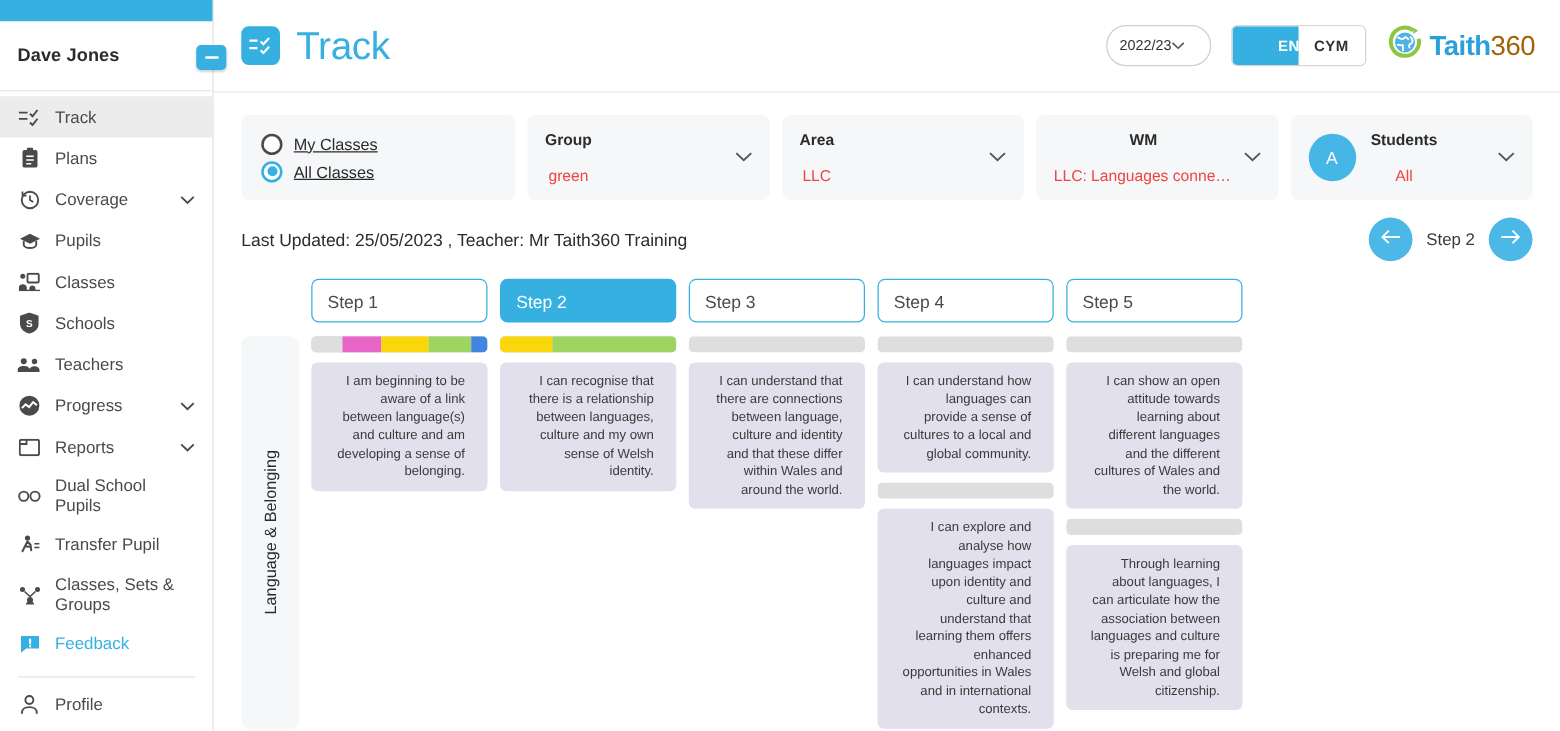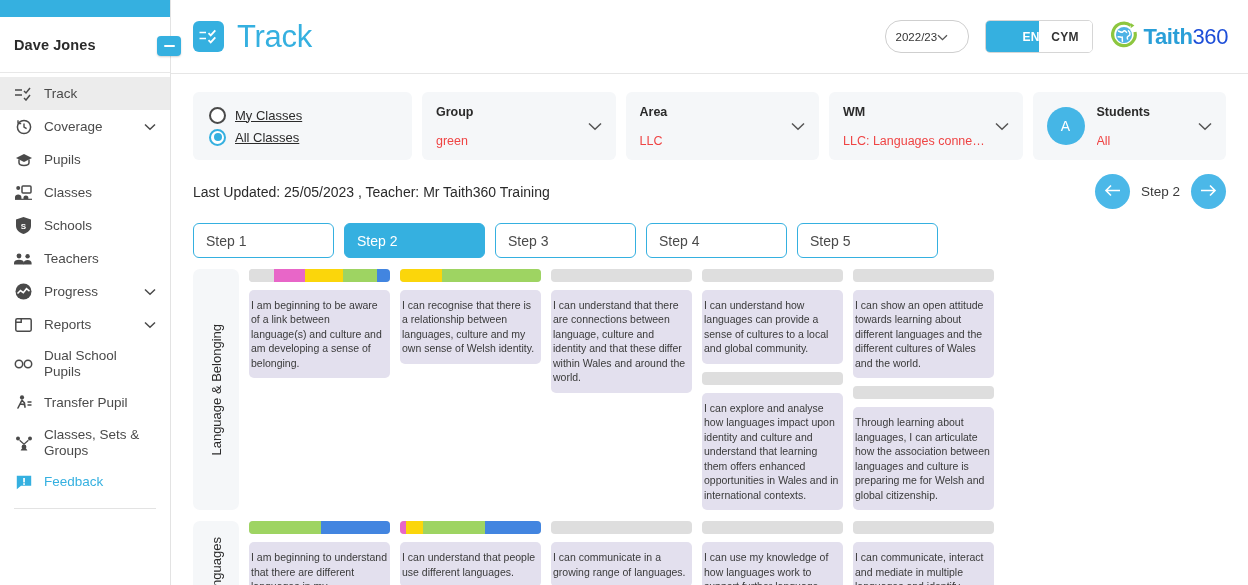--- a/index.html
+++ b/index.html
@@ -64,60 +64,60 @@
   }
   .lang-toggle { display: flex; border: 1px solid #d6d6d6; border-radius: 5px; overflow: hidden; height: 33px; }
   .lang-btn {
     width: 53px; display: flex; align-items: center; justify-content: center;
     font-size: 12px; font-weight: bold; color: #333; background: #fff; cursor: pointer; letter-spacing: .4px;
   }
   .lang-btn.on { background: #35b0e0; color: #fff; padding-left: 48px; }
   .logo { display: flex; align-items: center; gap: 5px; }
   .logo-text { font-size: 22px; letter-spacing: -.4px; }
   .logo-t1 { color: #2a9fd8; font-weight: bold; }
-  .logo-t2 { color: #1d4ed8; }
+  .logo-t2 { color: #a16207; }
 
   
   .filters { display: flex; gap: 10px; padding: 18px 22px 0 22px; }
   .f-card {
     background: #f5f7f9; border-radius: 6px; height: 68px;
     display: flex; align-items: center; padding: 0 14px; position: relative;
   }
   .f-classes { width: 219px; gap: 0; flex-direction: column; justify-content: center; align-items: flex-start; padding-left: 16px;}
   .f-dd { flex: 1; min-width: 0; }
   .radio-row { display: flex; align-items: center; gap: 9px; height: 22px; cursor: pointer; }
   .radio {
     width: 17px; height: 17px; border-radius: 50%; border: 2px solid #4a4a4a; background: #fff;
     display: flex; align-items: center; justify-content: center; flex: 0 0 17px;
   }
   .radio.on { border-color: #35b0e0; }
   .radio.on::after { content:""; width: 8px; height: 8px; border-radius: 50%; background: #35b0e0; }
   .radio-label { font-size: 13px; color: #2b2b2b; text-decoration: underline; }
-  .f-txt { display: flex; flex-direction: column; gap: 15px; min-width: 0; }
+  .f-txt { display: flex; flex-direction: column; gap: 15px; min-width: 0; text-align: center; }
   .f-title { font-size: 12.5px; font-weight: bold; color: #2b2b2b; }
   .f-value { font-size: 12.5px; color: #ef4444; white-space: nowrap; overflow: hidden; text-overflow: ellipsis; }
   .f-chev { margin-left: auto; padding-left: 8px; }
   .avatar {
     width: 38px; height: 38px; border-radius: 50%; background: #45b6e6; color: #fff;
     display: flex; align-items: center; justify-content: center; font-size: 14px; margin-right: 12px; flex: 0 0 38px;
   }
 
   
   .update-row { display: flex; align-items: center; padding: 14px 22px 0 22px; }
   .update-txt { font-size: 14px; font-weight: normal; color: #2b2b2b; }
   .stepper { margin-left: auto; display: flex; align-items: center; gap: 11px; }
   .circ-btn {
     width: 35px; height: 35px; border-radius: 50%; background: #4bb8e8;
     display: flex; align-items: center; justify-content: center; cursor: pointer;
   }
   .step-lbl { font-size: 13.5px; color: #3b3b3b; }
 
   
   .grid-wrap { padding: 14px 0 0 22px; overflow: hidden; flex: 1; }
-  .step-head { display: flex; gap: 10px; }
+  .step-head { display: flex; gap: 10px; margin-left: 56px; }
   .step-tab {
     width: 141px; height: 35px; border: 1.6px solid #35b0e0; border-radius: 6px;
     display: flex; align-items: center; padding-left: 12px;
     font-size: 14px; color: #4a4a4a; background: #fff; cursor: pointer; flex: 0 0 141px;
   }
   .step-tab.on { background: #35b0e0; color: #fff; }
 
   .row { display: flex; gap: 10px; margin-top: 11px; }
   .row-label {
     width: 46px; flex: 0 0 46px; background: #f5f7f9; border-radius: 7px;
@@ -125,22 +125,22 @@
   }
   .row-label span {
     writing-mode: vertical-rl; transform: rotate(180deg);
     font-size: 13px; color: #2b2b2b; white-space: nowrap;
   }
   .col { width: 141px; flex: 0 0 141px; display: flex; flex-direction: column; gap: 8px; }
 
   .bar { height: 13px; border-radius: 4px; background: #dedede; overflow: hidden; display: flex; }
   .bar i { display: block; height: 100%; }
   .stmt {
-    background: #e3e0ee; border-radius: 5px; padding: 8px 2px;
-    font-size: 10.5px; line-height: 1.38; color: #3a3a3a;
+    background: #e3e0ee; border-radius: 5px; padding: 8px 18px;
+    font-size: 10.5px; line-height: 1.38; color: #3a3a3a; text-align: right;
   }
   .r1 .col > .stmt:first-of-type { min-height: 104px; }
 </style>
 </head>
 <body>
 
 <div class="app">
 
   <aside class="sidebar">
     <div class="sb-topbar"></div>
@@ -157,20 +157,30 @@
         <span class="sb-ico">
           <svg width="17" height="14" viewBox="0 0 17 14">
               <path d="M0 3h7M0 8h7" stroke="#4a4a4a" stroke-width="1.4"></path>
               <path d="M9 4l2 2 4-5" stroke="#4a4a4a" stroke-width="1.5" fill="none"></path>
               <path d="M9 11l2 2 4-5" stroke="#4a4a4a" stroke-width="1.5" fill="none"></path>
             </svg>
         </span>
         <span class="sb-label">Track</span>
       </div>
 
+      <div class="sb-item">
+        <span class="sb-ico">
+          <svg width="14" height="17" viewBox="0 0 14 17">
+              <rect x="1" y="2" width="12" height="14" rx="1.5" fill="#4a4a4a"></rect>
+              <rect x="4.5" y="0" width="5" height="3" rx="1" fill="#4a4a4a"></rect>
+              <path d="M4 7h6M4 10h6M4 13h4" stroke="#fff" stroke-width="1.2"></path>
+            </svg>
+        </span>
+        <span class="sb-label">Plans</span>
+      </div>
 
       <div class="sb-item">
         <span class="sb-ico">
           <svg width="17" height="17" viewBox="0 0 17 17">
               <circle cx="9" cy="9" r="6.6" fill="none" stroke="#4a4a4a" stroke-width="1.5"></circle>
               <path d="M9 5.4V9l2.6 1.6" stroke="#4a4a4a" stroke-width="1.4" fill="none"></path>
               <path d="M3 5.5V2.2M3 5.5h3.2" stroke="#4a4a4a" stroke-width="1.4"></path>
             </svg>
         </span>
         <span class="sb-label">Coverage</span>
@@ -296,20 +306,29 @@
               <path d="M0.8 0.8h14.4v10H5l-4.2 3.4z" fill="#35b0e0"></path>
               <rect x="7.2" y="3" width="1.7" height="4.4" fill="#fff"></rect>
               <rect x="7.2" y="8.2" width="1.7" height="1.7" fill="#fff"></rect>
             </svg>
         </span>
         <span class="sb-label">Feedback</span>
       </div>
 
       <div class="sb-divider"></div>
 
+      <div class="sb-item">
+        <span class="sb-ico">
+          <svg width="15" height="16" viewBox="0 0 15 16">
+              <circle cx="7.5" cy="4" r="3.2" fill="none" stroke="#4a4a4a" stroke-width="1.5"></circle>
+              <path d="M1.6 15v-1.1c0-2.6 2.6-4.2 5.9-4.2s5.9 1.6 5.9 4.2V15" fill="none" stroke="#4a4a4a" stroke-width="1.5"></path>
+            </svg>
+        </span>
+        <span class="sb-label">Profile</span>
+      </div>
 
       <div class="sb-item">
         
         
       </div>
 
     </nav>
   </aside>
 
   <section class="main">

